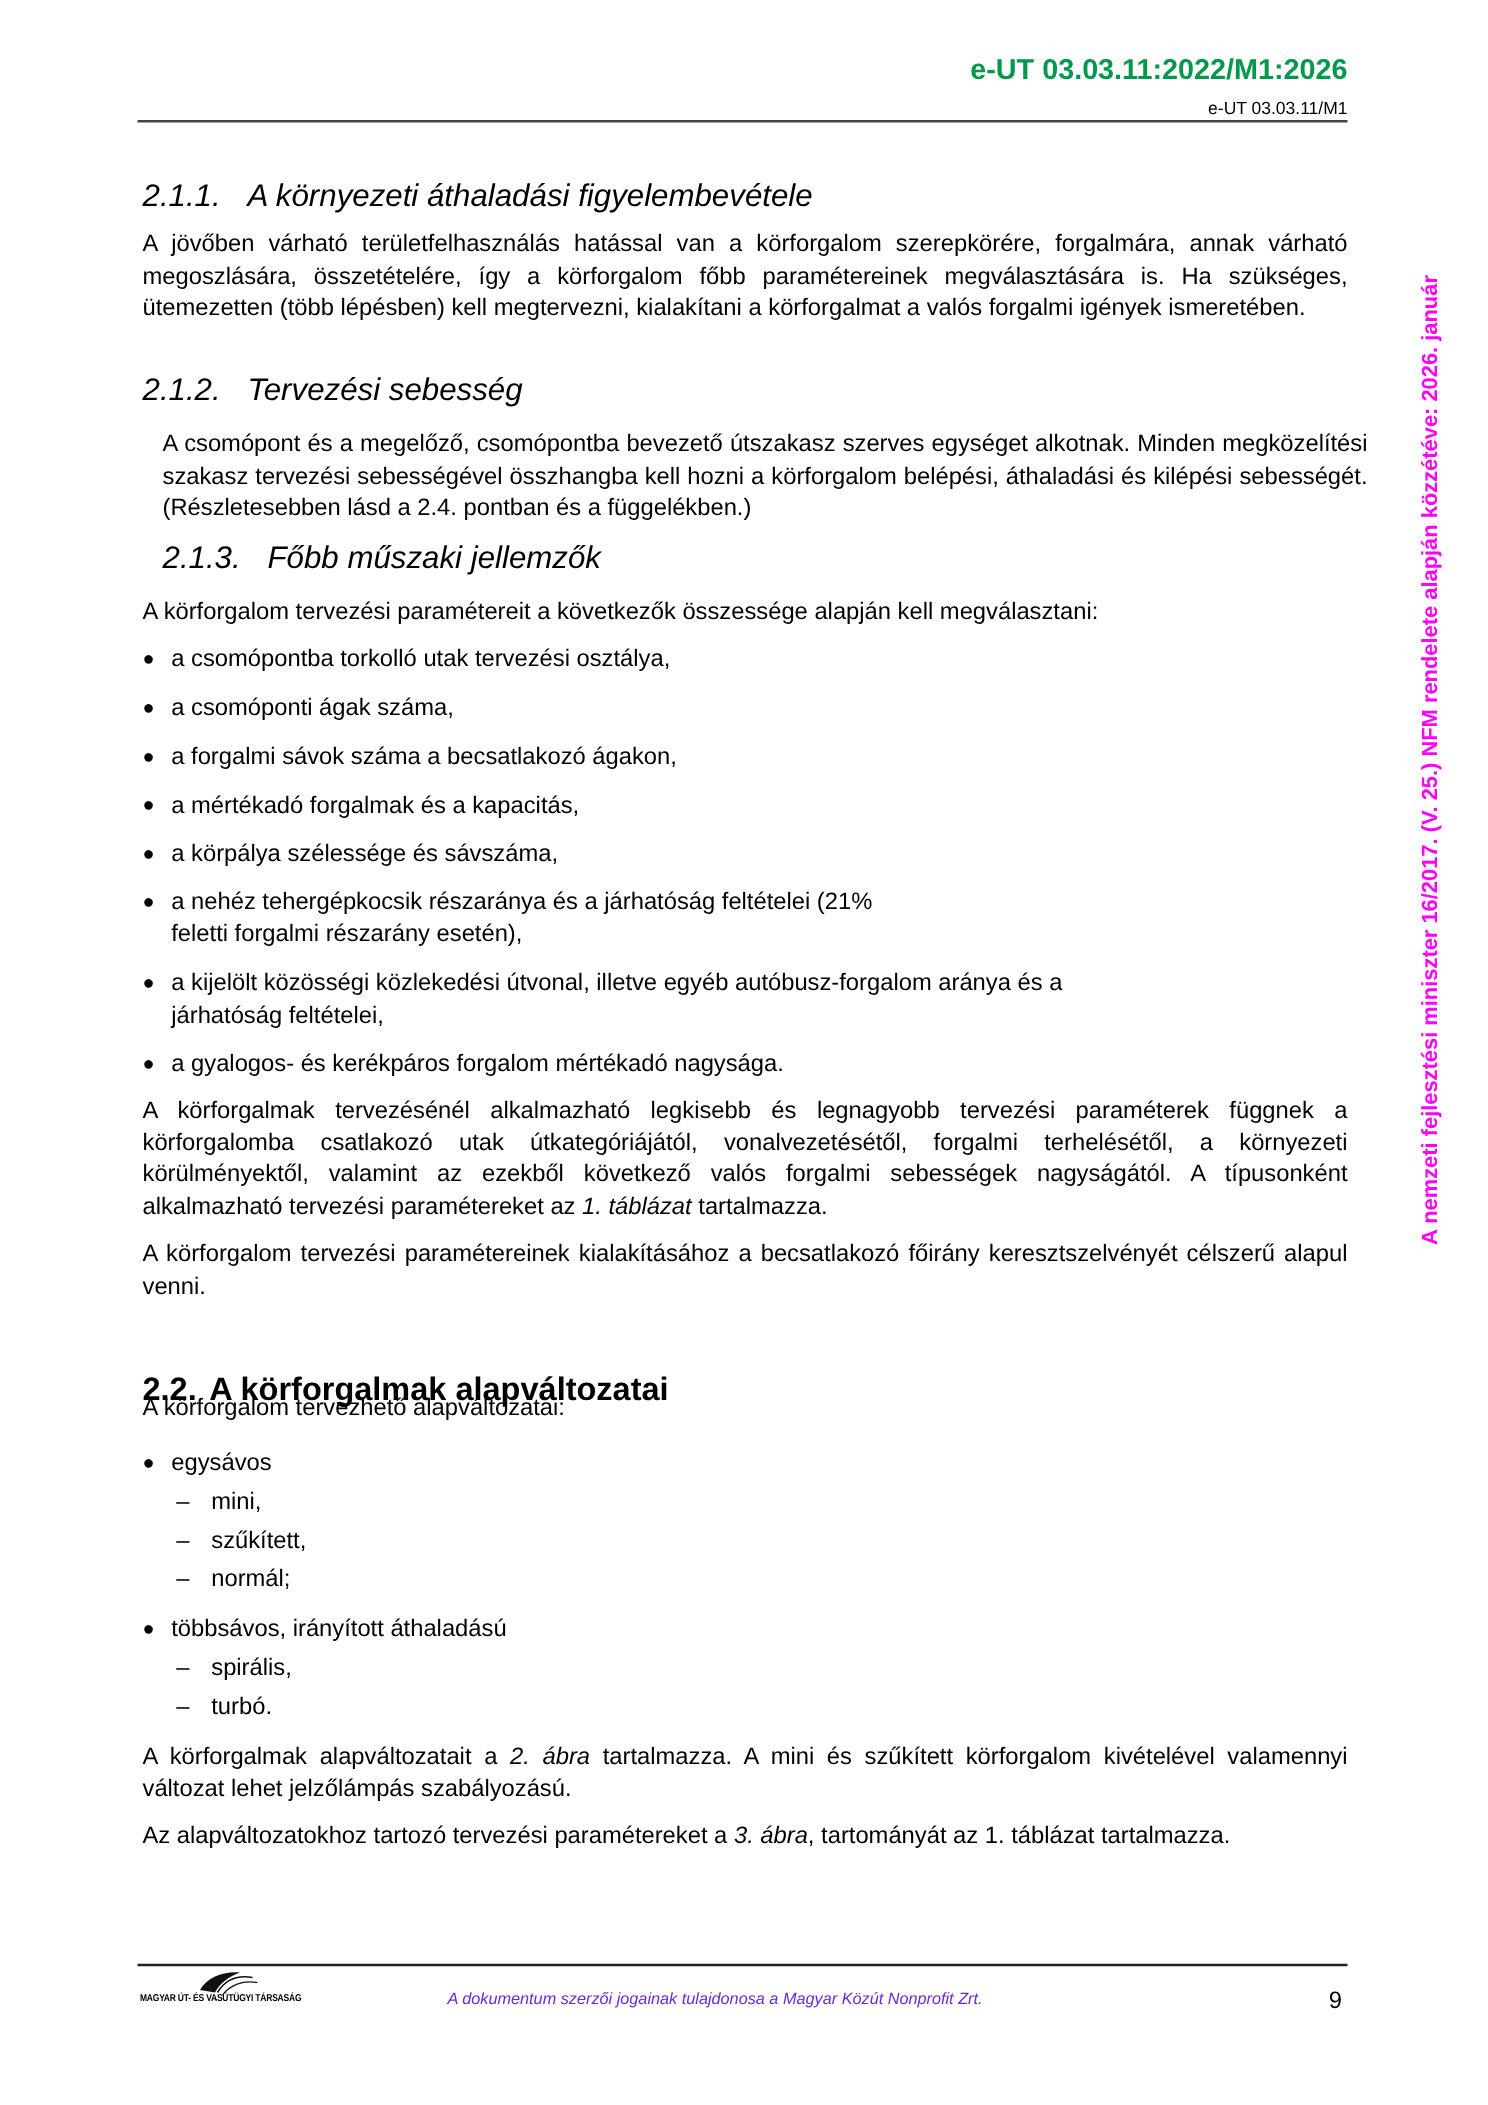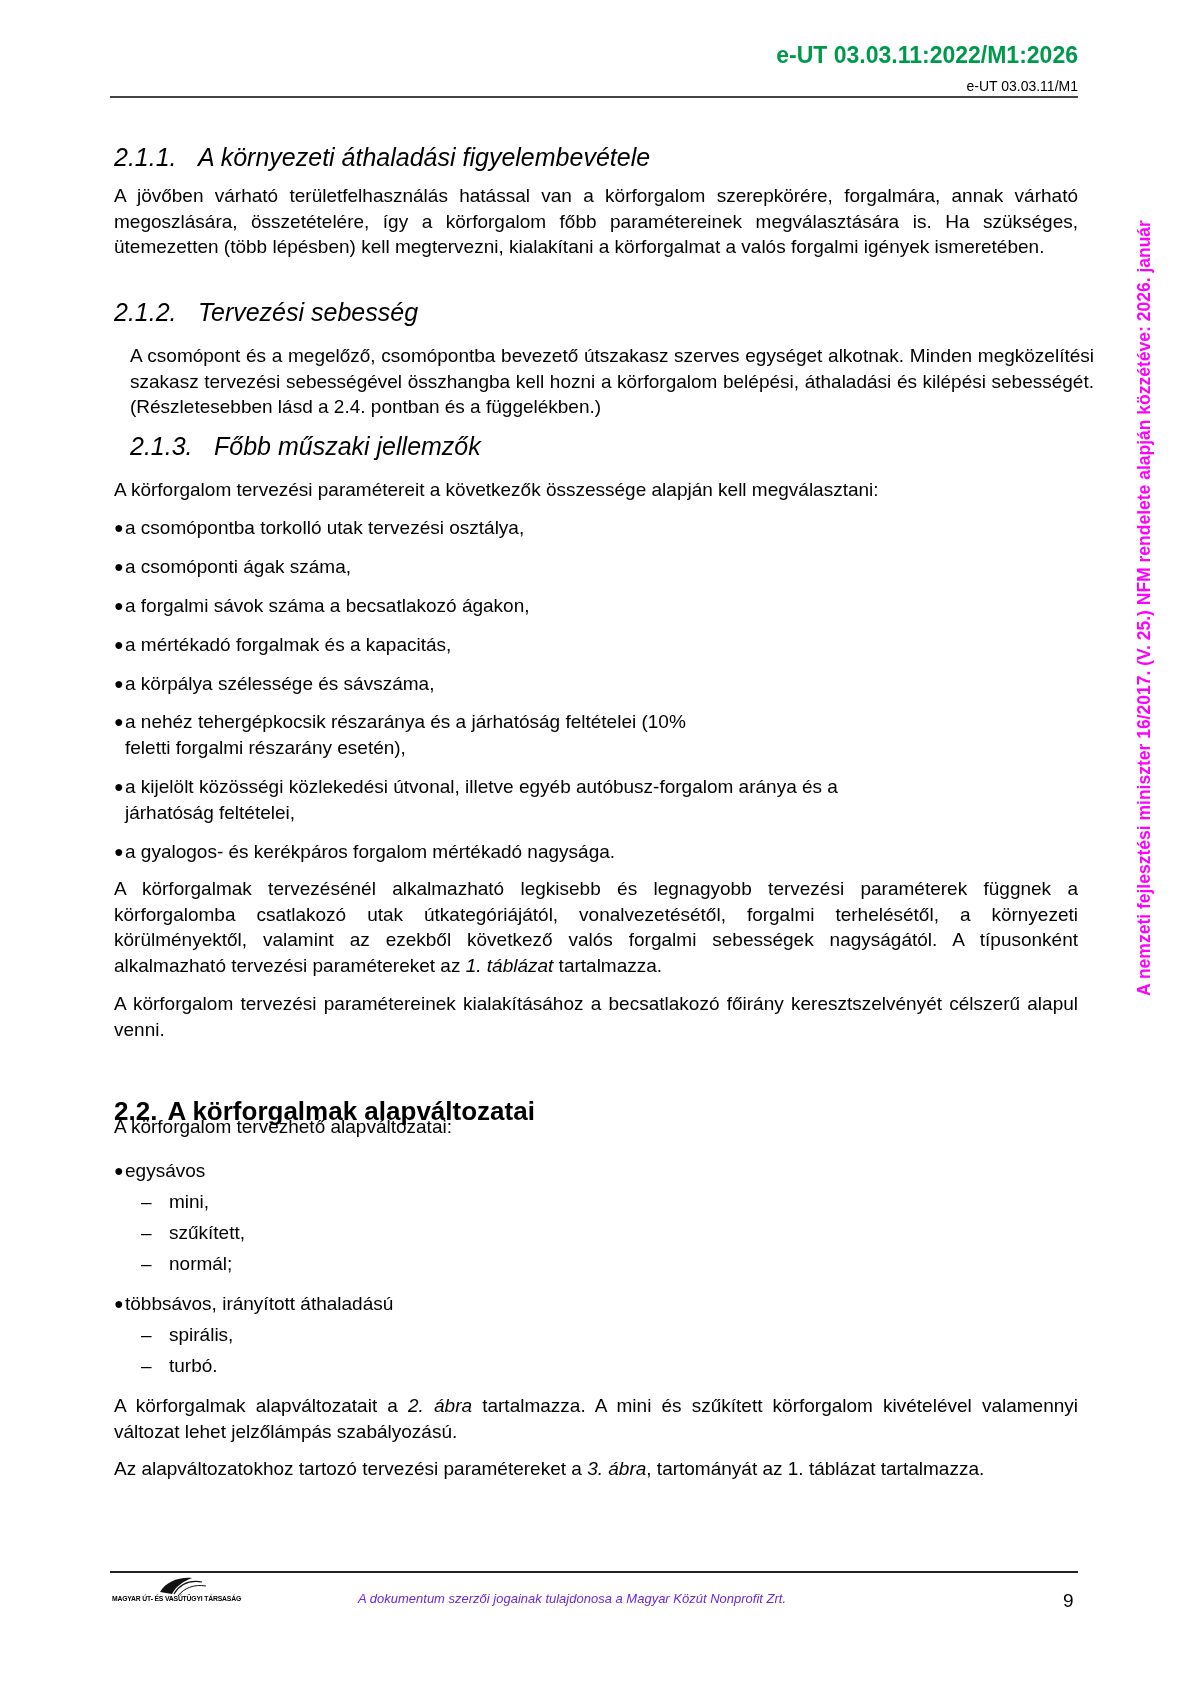--- a/index.html
+++ b/index.html
@@ -11,21 +11,21 @@
     .hdr-rule { left: 110px; width: 968px; top: 96px; height: 2px; background: #444; }
     .content { position: absolute; left: 114px; width: 964px; top: 0; }
     .h3 { position: absolute; left: 0; font-style: italic; font-size: 25px; white-space: nowrap; }
     .h3 .num { display: inline-block; width: 84px; }
     .h2 { position: absolute; left: 0; font-weight: bold; font-size: 26px; white-space: nowrap; }
     .h2 .num { margin-right: 10px; }
     .p { position: absolute; left: 0; width: 964px; font-size: 19px; line-height: 25.5px; text-align: justify; }
     .p .it { font-style: italic; }
     .bl { position: absolute; left: 0; width: 964px; font-size: 19px; line-height: 25.5px; }
     .bl .dot { position: absolute; left: 0; top: 0; font-size: 16px; }
-    .bl .txt { margin-left: 11px; display: block; }
+    .bl .txt { margin-left: 23px; display: block; }
     .sub { position: absolute; left: 0; font-size: 19px; line-height: 25.5px; white-space: nowrap; }
     .sub .dash { position: absolute; left: 27px; }
     .sub .txt { position: absolute; left: 55px; }
     .side { left: 1127px; top: 160px; width: 34px; height: 895px; }
     .side span { position: absolute; left: 50%; top: 50%; transform: translate(-50%, -50%) rotate(-90deg);
                  white-space: nowrap; color: #ff00ff; font-weight: bold; font-size: 17.5px; }
     .ftr-rule { left: 110px; width: 968px; top: 1571px; height: 2px; background: #222; }
     .ftr-logo { left: 112px; top: 1574px; width: 150px; height: 36px; }
     .ftr-logo svg { position: absolute; left: 46px; top: 0; }
     .ftr-logo .lbl { position: absolute; left: 0; top: 20px; font-size: 8px; font-weight: bold; letter-spacing: -0.2px; white-space: nowrap; transform: scaleX(0.85); transform-origin: left; }
@@ -75,21 +75,21 @@
   <div class="bl" style="top:632px;">
       <span class="dot">●</span>
       <span class="txt">a mértékadó forgalmak és a kapacitás,</span>
     </div>
   <div class="bl" style="top:671px;">
       <span class="dot">●</span>
       <span class="txt">a körpálya szélessége és sávszáma,</span>
     </div>
   <div class="bl" style="top:709px; width:600px;">
       <span class="dot">●</span>
-      <span class="txt">a nehéz tehergépkocsik részaránya és a járhatóság feltételei (10% feletti forgalmi részarány esetén),</span>
+      <span class="txt">a nehéz tehergépkocsik részaránya és a járhatóság feltételei (21% feletti forgalmi részarány esetén),</span>
     </div>
   <div class="bl" style="top:774px; width:780px;">
       <span class="dot">●</span>
       <span class="txt">a kijelölt közösségi közlekedési útvonal, illetve egyéb autóbusz-forgalom aránya és a járhatóság feltételei,</span>
     </div>
   <div class="bl" style="top:839px;">
       <span class="dot">●</span>
       <span class="txt">a gyalogos- és kerékpáros forgalom mértékadó nagysága.</span>
     </div>
 

